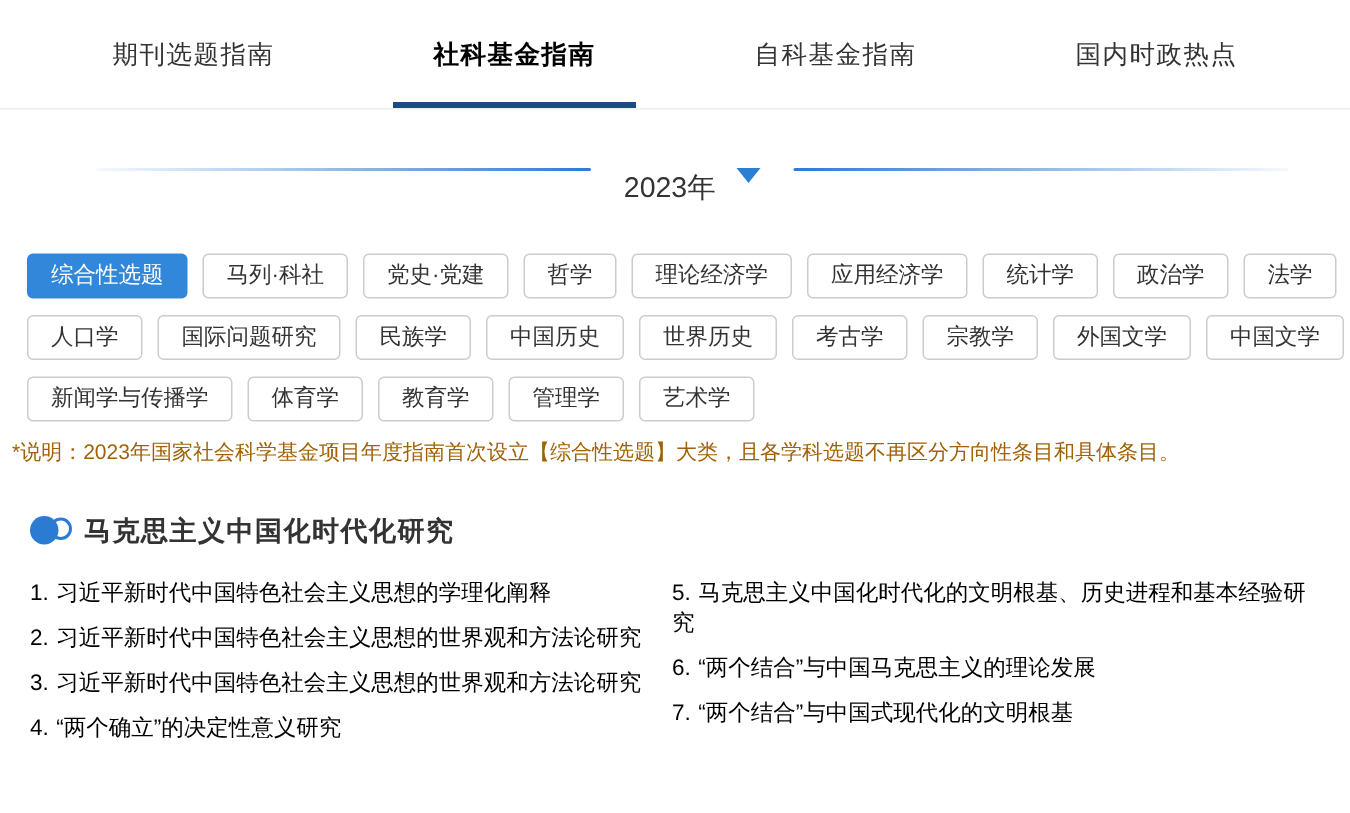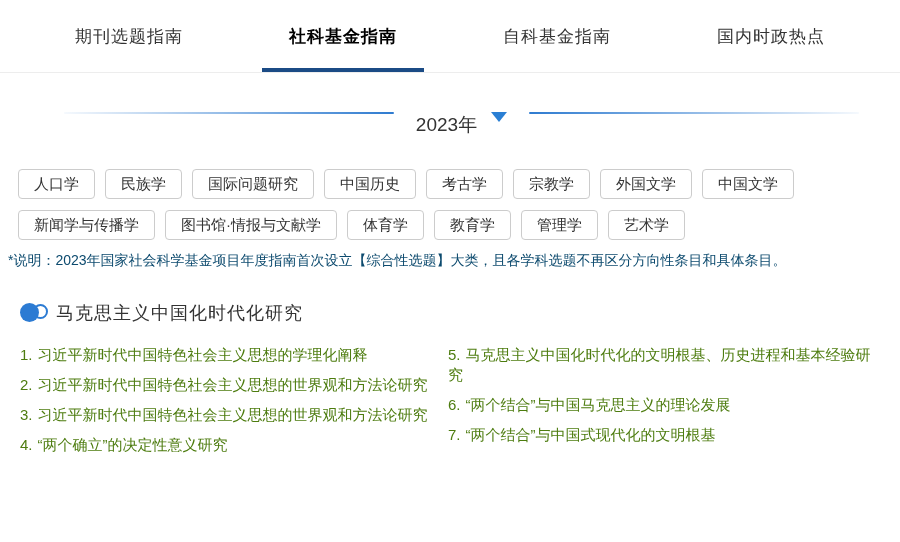--- a/index.html
+++ b/index.html
@@ -29,36 +29,36 @@
   
   .cats { margin-top: 31px; padding: 0 18px; }
   .cat-row { display: flex; flex-wrap: nowrap; margin-bottom: 11px; }
   .cat-btn { height: 30px; line-height: 28px; padding: 0 15px; margin-right: 10px;
     background: #fff; border: 1px solid #ccc; border-radius: 4px; font-size: 15px;
     color: #333; cursor: pointer; white-space: nowrap;
     font-family: "Liberation Sans", "DejaVu Sans", sans-serif; }
   .cat-btn.active { background: #3187d9; border-color: #3187d9; color: #fff; }
 
   
-  .note { margin-top: 12px; padding: 0 8px; font-size: 14px; color: #0c4a6e; }
+  .note { margin-top: 12px; padding: 0 8px; font-size: 14px; color: #a16207; }
 
   
   .section-head { display: flex; align-items: center; margin-top: 31px; padding: 0 20px; }
   .vennicon { position: relative; width: 36px; height: 22px; flex: 0 0 36px; }
   .vennicon .c-outline { position: absolute; left: 13px; top: 2px; width: 15px; height: 15px;
     border: 2px solid #2c7bd3; border-radius: 50%; background: #fff; }
   .vennicon .c-fill { position: absolute; left: 0; top: 1px; width: 19px; height: 19px;
     background: #2c7bd3; border-radius: 50%; }
-  .section-title { font-size: 18px; font-weight: normal; color: #333; letter-spacing: 1px; }
+  .section-title { font-size: 18px; font-weight: bold; color: #333; letter-spacing: 1px; }
 
   
   .topics { display: flex; margin-top: 20px; padding: 0 20px; }
   .topic-col { display: flex; flex-direction: column; }
   .topic-col.left { width: 428px; flex: 0 0 428px; }
-  .topic-item { font-size: 15px; color: #4d7c0f; margin-bottom: 10px; line-height: 20px; }
+  .topic-item { font-size: 15px; color: #000000; margin-bottom: 10px; line-height: 20px; }
   .topic-item .num { margin-right: 5px; }
 </style>
 </head>
 <body>
 
 <nav class="tabbar">
     <div class="tab">期刊选题指南</div>
     <div class="tab active">社科基金指南<span class="underline"></span></div>
     <div class="tab">自科基金指南</div>
     <div class="tab">国内时政热点</div>
@@ -66,32 +66,43 @@
 
 <div class="year-row">
   <div class="year-line left"></div>
   <span class="year-text">2023年</span>
   <span class="tri-down"></span>
   <div class="year-line right"></div>
 </div>
 
 <div class="cats">
     <div class="cat-row">
+      <button class="cat-btn active">综合性选题</button>
+      <button class="cat-btn">马列·科社</button>
+      <button class="cat-btn">党史·党建</button>
+      <button class="cat-btn">哲学</button>
+      <button class="cat-btn">理论经济学</button>
+      <button class="cat-btn">应用经济学</button>
+      <button class="cat-btn">统计学</button>
+      <button class="cat-btn">政治学</button>
+      <button class="cat-btn">法学</button>
+    </div>
+    <div class="cat-row">
       <button class="cat-btn">人口学</button>
+      <button class="cat-btn">国际问题研究</button>
       <button class="cat-btn">民族学</button>
-      <button class="cat-btn">国际问题研究</button>
       <button class="cat-btn">中国历史</button>
+      <button class="cat-btn">世界历史</button>
       <button class="cat-btn">考古学</button>
       <button class="cat-btn">宗教学</button>
       <button class="cat-btn">外国文学</button>
       <button class="cat-btn">中国文学</button>
     </div>
     <div class="cat-row">
       <button class="cat-btn">新闻学与传播学</button>
-      <button class="cat-btn">图书馆·情报与文献学</button>
       <button class="cat-btn">体育学</button>
       <button class="cat-btn">教育学</button>
       <button class="cat-btn">管理学</button>
       <button class="cat-btn">艺术学</button>
     </div>
   </div>
 
 <p class="note">*说明：2023年国家社会科学基金项目年度指南首次设立【综合性选题】大类，且各学科选题不再区分方向性条目和具体条目。</p>
 
 <div class="section-head">

